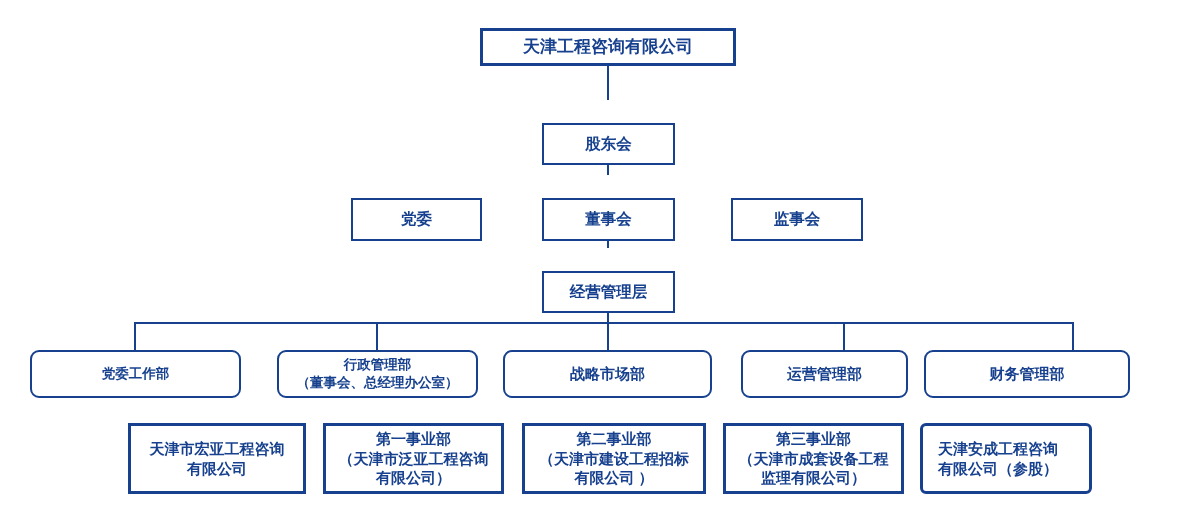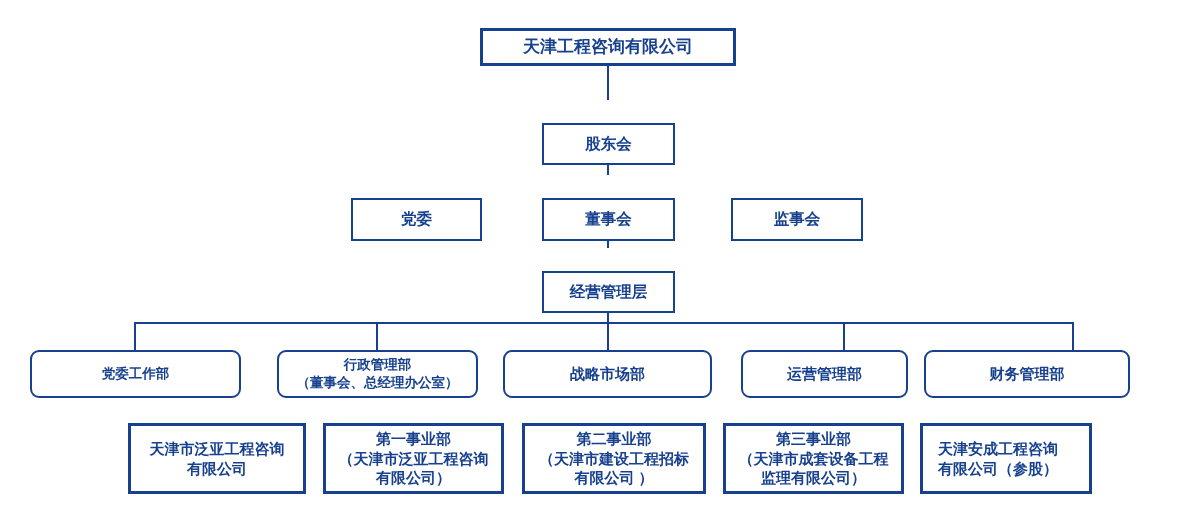--- a/index.html
+++ b/index.html
@@ -18,21 +18,21 @@
     border:2px solid var(--line);
     display:flex;flex-direction:column;align-items:center;justify-content:center;
     text-align:left;font-weight:bold;line-height:1.3;
   }
   .box.thick{border-width:3px;}
   .box.round{border-radius:9px;border-width:2.5px;}
   .f17{font-size:17px;}
   .f16{font-size:15.5px;margin-top:23px;}
   .f15{font-size:15px;}
   .f14{font-size:13.5px;}
-  .leftalign{align-items:flex-start;text-align:right;padding-left:15px;}
+  .leftalign{align-items:flex-start;text-align:right;padding-left:15px;border-radius:6px;}
   .vline{position:absolute;width:2px;background:var(--line);}
   .hline{position:absolute;height:2px;background:var(--line);}
   .ln{white-space:pre;}
 </style>
 </head>
 <body>
 
 <div class="stage">
 
   <div class="vline" style="left:607px;top:66px;height:34px"></div>
@@ -78,21 +78,21 @@
     <div class="ln">战略市场部</div>
   </div>
   <div class="box round f15" style="left:741px;top:350px;width:167px;height:48px">
     <div class="ln">运营管理部</div>
   </div>
   <div class="box round f15" style="left:924px;top:350px;width:206px;height:48px">
     <div class="ln">财务管理部</div>
   </div>
 
   <div class="box thick f15" style="left:128px;top:423px;width:178px;height:71px">
-    <div class="ln">天津市泛亚工程咨询</div>
+    <div class="ln">天津市宏亚工程咨询</div>
     <div class="ln">有限公司</div>
   </div>
   <div class="box thick f15" style="left:323px;top:423px;width:181px;height:71px">
     <div class="ln">第一事业部</div>
     <div class="ln">（天津市泛亚工程咨询</div>
     <div class="ln">有限公司）</div>
   </div>
   <div class="box thick f15" style="left:522px;top:423px;width:184px;height:71px">
     <div class="ln">第二事业部</div>
     <div class="ln">（天津市建设工程招标</div>

